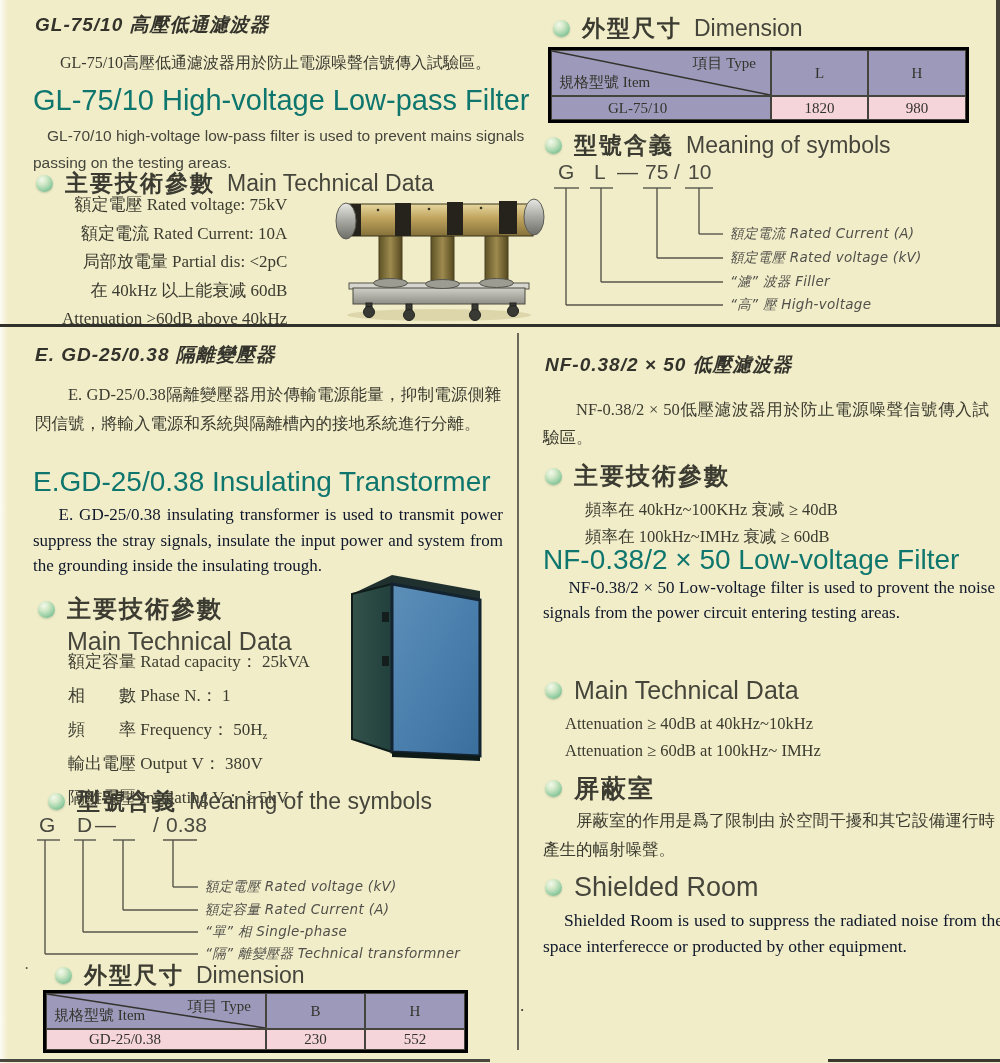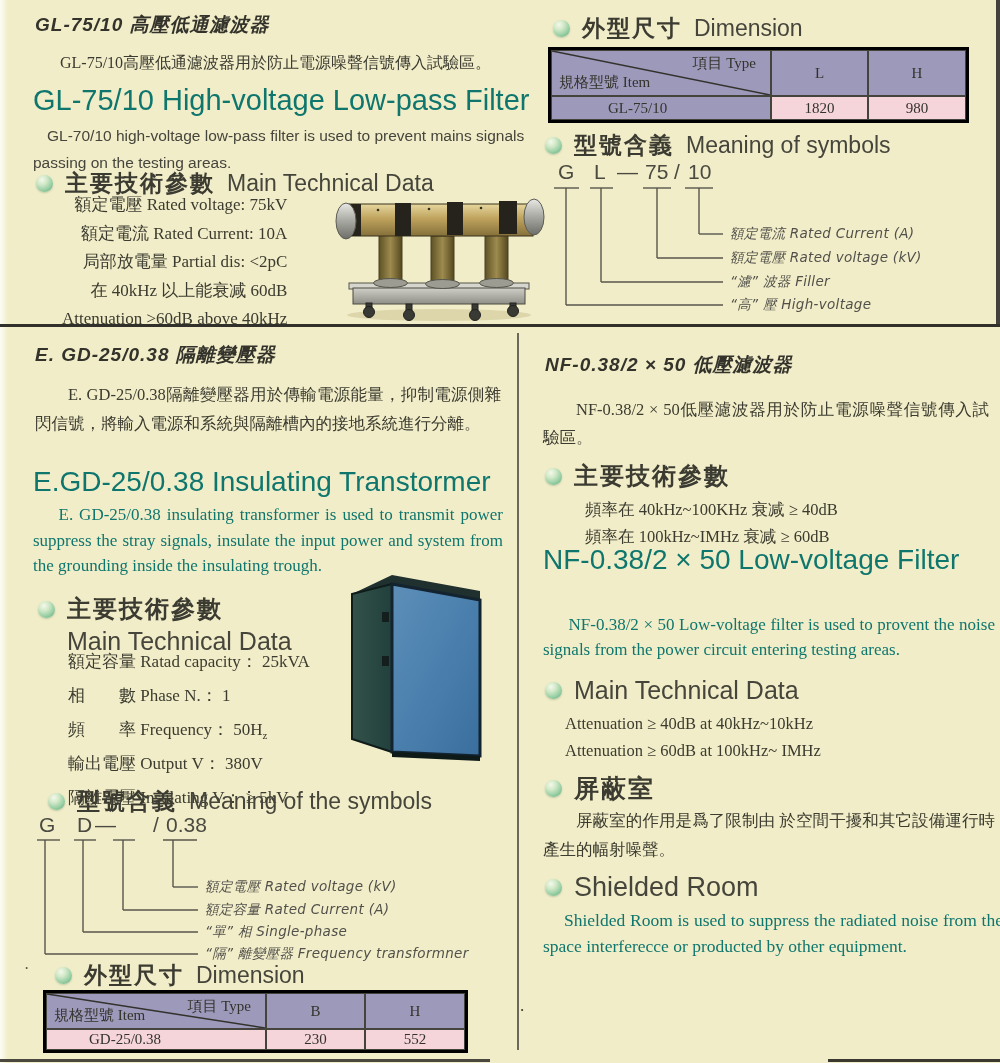--- a/index.html
+++ b/index.html
@@ -16,21 +16,21 @@
   .v-divider{left:517px;top:333px;width:2px;height:717px;background:#6b685c;}
   .bottom-line-a{left:0;top:1059px;width:490px;height:3px;background:#4a483e;}
   .bottom-line-b{left:828px;top:1059px;width:172px;height:3px;background:#3a382f;}
 
   
   .zh-title{font-weight:bold;font-size:19px;color:#33332b;letter-spacing:1px;white-space:nowrap;font-style:italic;}
   .en-title{font-size:27px;color:#0f766e;white-space:nowrap;}
   .serif{font-family:"Liberation Serif","DejaVu Serif",serif;}
   .zh-para{font-family:"Liberation Serif","DejaVu Serif",serif;font-size:16.5px;line-height:29px;color:#3b3b2f;text-align:justify;}
   .en-para-sans{font-size:15.5px;line-height:27px;color:#45453c;}
-  .en-para-serif{font-family:"Liberation Serif","DejaVu Serif",serif;font-size:17px;line-height:25px;color:#0f766e;text-align:justify;}
+  .en-para-serif{font-family:"Liberation Serif","DejaVu Serif",serif;font-size:17px;line-height:25px;color:#0f172a;text-align:justify;}
   .tech-line{font-family:"Liberation Serif","DejaVu Serif",serif;font-size:17px;color:#3b3b2f;white-space:nowrap;line-height:28.5px;}
   .head{display:flex;align-items:center;gap:12px;white-space:nowrap;}
   .head .zh{font-weight:bold;font-size:23px;color:#3b3b31;letter-spacing:2px;}
   .head .en{font-size:23px;color:#45453b;}
   .bullet{width:17px;height:17px;border-radius:50%;flex:0 0 17px;
     background:radial-gradient(circle at 35% 28%,#f3f9eb 0%,#d3e9c8 30%,#9ad0a6 62%,#74b68b 85%,#65a87e 100%);
     box-shadow:0 1px 2px rgba(90,130,95,.35);}
   
   .sym-code{font-size:21px;color:#4a4a41;white-space:nowrap;}
   .sym-label{font-family:"DejaVu Sans",sans-serif;font-style:italic;font-size:13.5px;color:#51504a;white-space:nowrap;letter-spacing:.3px;}
@@ -257,21 +257,21 @@
       </g>
     </svg>
     <span class="abs sym-code" style="left:4px;top:1px;">G</span>
     <span class="abs sym-code" style="left:42px;top:1px;">D</span>
     <span class="abs sym-code" style="left:60px;top:1px;">—</span>
     <span class="abs sym-code" style="left:118px;top:1px;">/</span>
     <span class="abs sym-code" style="left:131px;top:1px;">0.38</span>
     <span class="abs sym-label" style="left:170px;top:66px;">額定電壓 Rated voltage (kV)</span>
     <span class="abs sym-label" style="left:170px;top:89px;">額定容量 Rated Current (A)</span>
     <span class="abs sym-label" style="left:170px;top:111px;">“單” 相 Single-phase</span>
-    <span class="abs sym-label" style="left:170px;top:133px;">“隔” 離變壓器 Frequency transformner</span>
+    <span class="abs sym-label" style="left:170px;top:133px;">“隔” 離變壓器 Technical transformner</span>
   </div>
 
   <div class="abs serif" style="left:24px;top:960px;font-size:16px;color:#55544a;">·</div>
 
   <div class="abs head" style="left:55px;top:960px;">
     <span class="bullet"></span>
     <span class="zh">外型尺寸</span>
     <span class="en">Dimension</span>
   </div>
 
@@ -296,21 +296,21 @@
   <div class="abs head" style="left:545px;top:460px;">
     <span class="bullet"></span>
     <span class="zh" style="font-size:24px;">主要技術參數</span>
   </div>
   <div class="abs" style="left:585px;top:496px;">
     <div class="tech-line" style="font-size:16.5px;line-height:27px;">頻率在 40kHz~100KHz 衰减 ≥ 40dB</div>
     <div class="tech-line" style="font-size:16.5px;line-height:27px;">頻率在 100kHz~IMHz 衰减 ≥ 60dB</div>
   </div>
 
   <div class="abs en-title" style="left:543px;top:544px;font-size:28px;">NF-0.38/2 × 50 Low-voltage Filter</div>
-  <div class="abs en-para-serif" style="left:543px;top:612px;width:452px;text-indent:1.5em;">NF-0.38/2 × 50 Low-voltage filter is used to provent the noise signals from the power circuit entering testing areas.</div>
+  <div class="abs en-para-serif" style="left:543px;top:575px;width:452px;text-indent:1.5em;">NF-0.38/2 × 50 Low-voltage filter is used to provent the noise signals from the power circuit entering testing areas.</div>
 
   <div class="abs head" style="left:545px;top:676px;">
     <span class="bullet"></span>
     <span class="en" style="font-size:25px;">Main Technical Data</span>
   </div>
   <div class="abs" style="left:565px;top:710px;">
     <div class="tech-line" style="font-size:16.5px;line-height:27px;">Attenuation ≥ 40dB at 40kHz~10kHz</div>
     <div class="tech-line" style="font-size:16.5px;line-height:27px;">Attenuation ≥ 60dB at 100kHz~ IMHz</div>
   </div>
 

